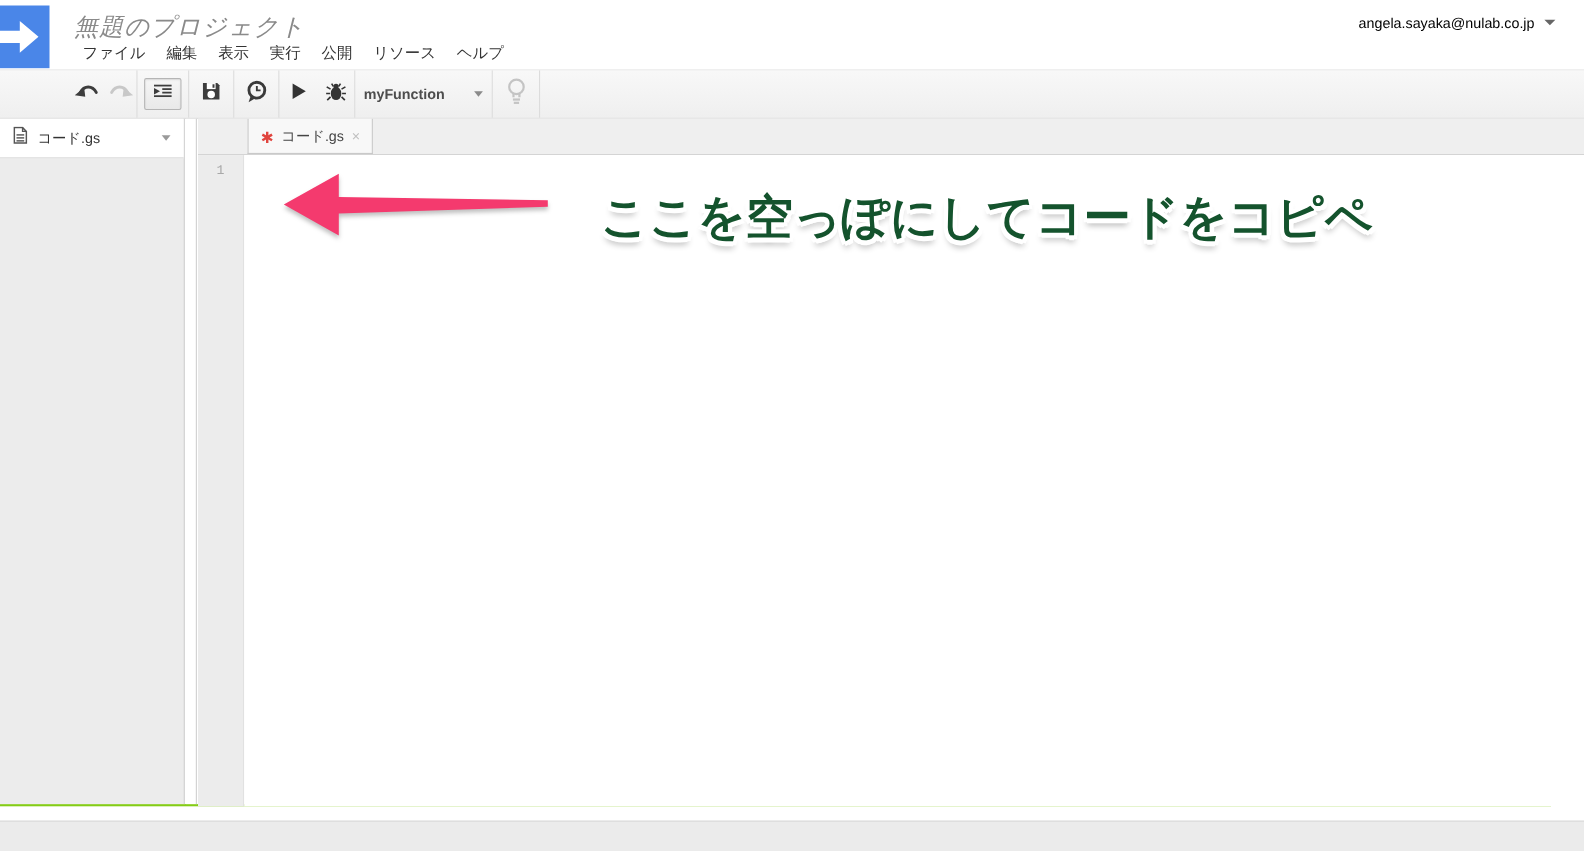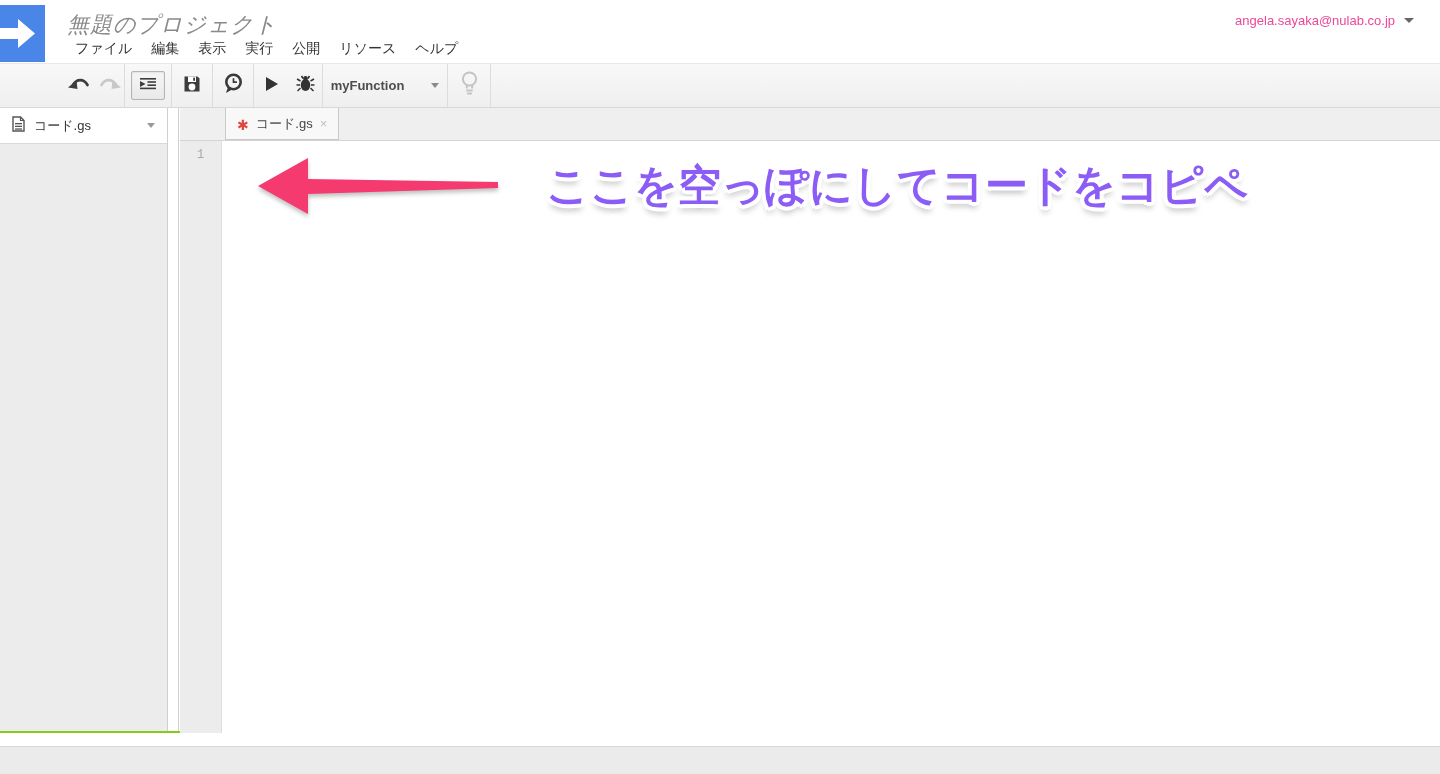--- a/index.html
+++ b/index.html
@@ -8,21 +8,21 @@
 
   
   #header { position:absolute; left:0; top:0; width:1440px; height:63px; background:#fff; }
   #logo { position:absolute; left:0; top:5px; width:45px; height:57px; background:#4a86e8; }
   #logo svg { display:block; }
   #project-title { position:absolute; left:67px; top:10px; font-size:22px; font-style:italic;
                    color:#8a8a8a; letter-spacing:1px; }
   #menubar { position:absolute; left:75px; top:40px; display:flex; gap:19px; }
   .menu-item { font-size:14px; color:#333; cursor:default; }
   #account { position:absolute; right:26px; top:13px; display:flex; align-items:center; gap:9px; }
-  #account-email { font-size:13px; color:#ec4899; }
+  #account-email { font-size:13px; color:#000000; }
   .caret-down { width:0; height:0; border-left:5px solid transparent;
                 border-right:5px solid transparent; border-top:5px solid #666; }
 
   
   #toolbar { position:absolute; left:0; top:63px; width:1440px; height:45px;
              background:linear-gradient(#f8f8f8,#efefef);
              border-top:1px solid #e8e8e8; border-bottom:1px solid #d8d8d8;
              display:flex; align-items:center; padding-left:64px; }
   .tb-sep { width:1px; align-self:stretch; background:#dcdcdc; }
   .tb-btn { height:100%; display:flex; align-items:center; justify-content:center; cursor:pointer; }
@@ -58,22 +58,22 @@
   #tab .tclose { font-size:13px; color:#c0c0c0; cursor:pointer; }
   #code-row { position:relative; display:flex; height:592px; }
   #gutter { width:42px; background:#ececec; border-right:1px solid #e0e0e0;
             text-align:center; padding-top:7px; }
   #gutter .ln { font-family:"Liberation Mono", monospace; font-size:12px; color:#a8a8a8; }
   #code-area { flex:1; background:#fff; cursor:text; }
 
   
   #annot-arrow { position:absolute; left:70px; top:15px;
                  filter:drop-shadow(0 3px 2px rgba(0,0,0,.25)); pointer-events:none; }
-  #annot-text { position:absolute; left:366px; top:16px; font-size:43px; font-weight:bold;
-                color:#8b5cf6; white-space:nowrap; pointer-events:none; letter-spacing:0px;
+  #annot-text { position:absolute; left:366px; top:28px; font-size:43px; font-weight:bold;
+                color:#14532d; white-space:nowrap; pointer-events:none; letter-spacing:0px;
                 text-shadow:
                   -3px -3px 0 #fff, 3px -3px 0 #fff, -3px 3px 0 #fff, 3px 3px 0 #fff,
                   -4px 0 0 #fff, 4px 0 0 #fff, 0 -4px 0 #fff, 0 4px 0 #fff,
                   0 6px 6px rgba(0,0,0,.3); }
 
   
   #bottom-bar { position:absolute; left:0; top:746px; width:1440px; height:28px;
                 background:#ebebeb; border-top:1px solid #d9d9d9; }
 </style>
 </head>

